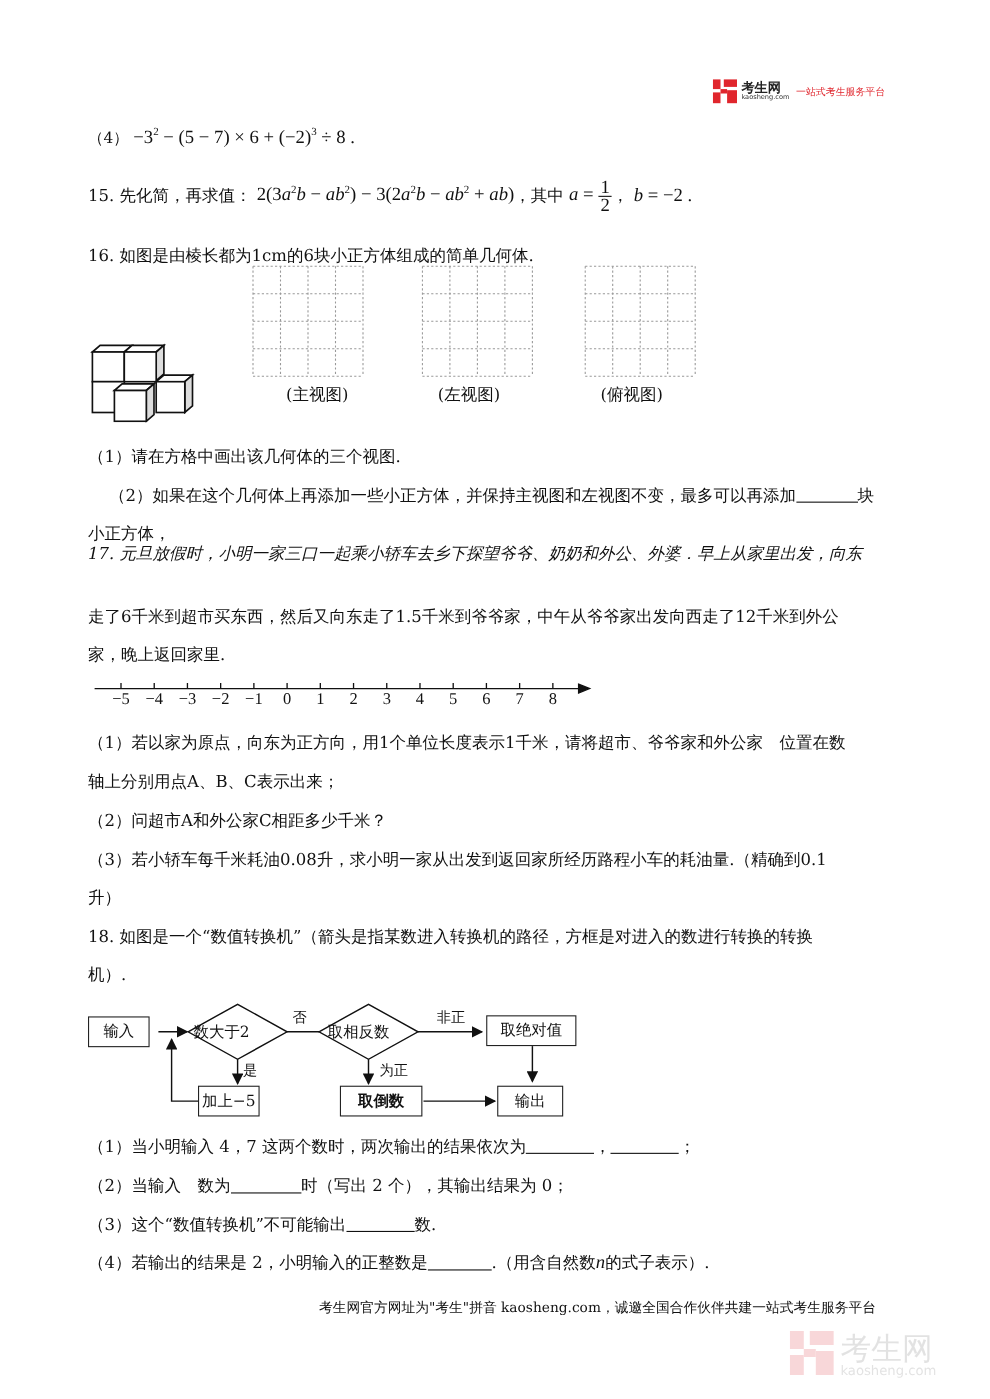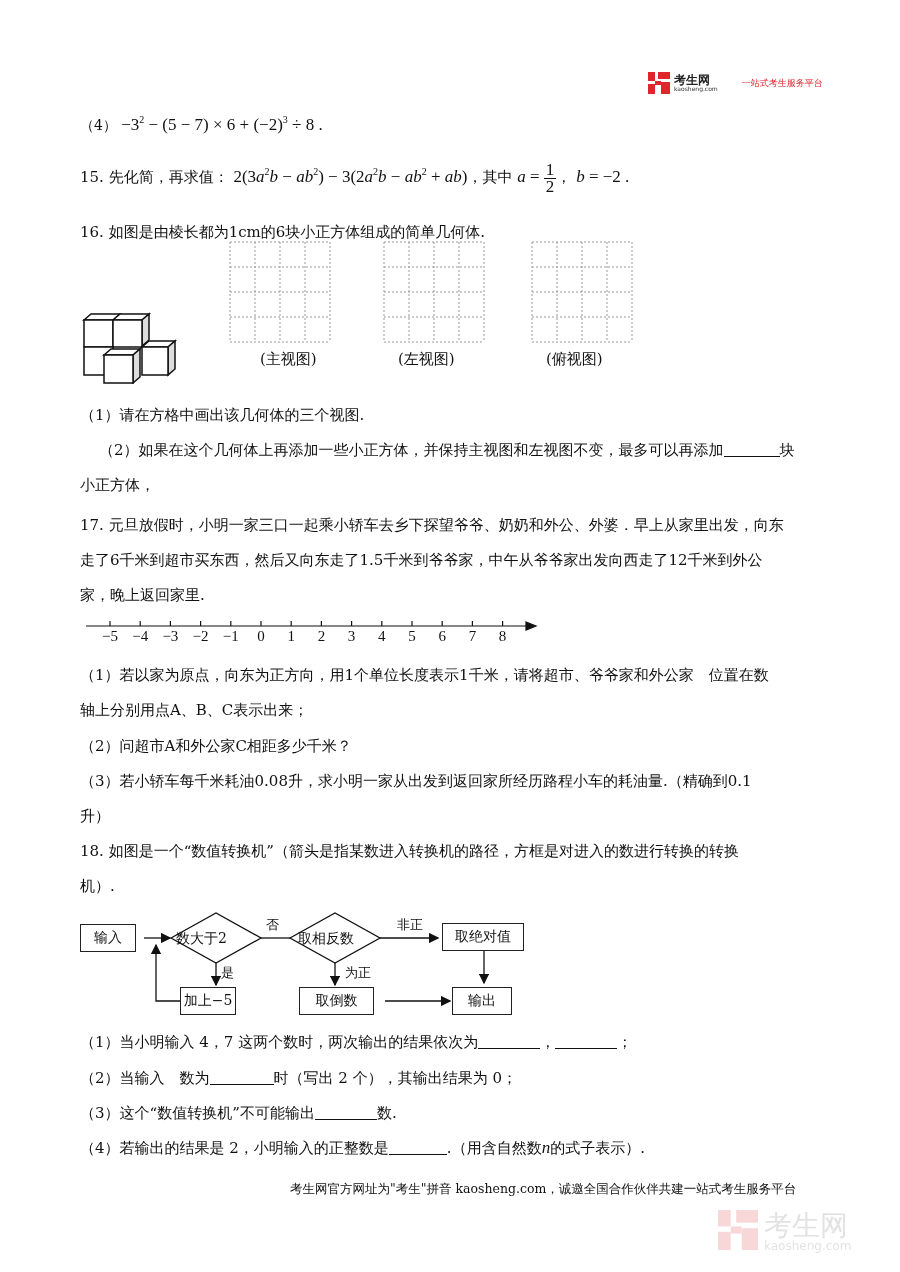--- a/index.html
+++ b/index.html
@@ -9,21 +9,21 @@
   .line { position:absolute; left:80px; font-size:15px; line-height:20px; white-space:nowrap; }
   .math { font-family:"Liberation Serif","DejaVu Serif",serif; font-size:17px; }
   sup { font-size:10px; vertical-align:7px; line-height:0; }
   .blank { display:inline-block; border-bottom:1px solid #111; height:14px; vertical-align:-2px; }
   
   .logo { left:648px; top:72px; height:22px; display:flex; align-items:center; }
   .logo-mark { width:22px; height:22px; position:relative; }
   .logo-text { margin-left:4px; display:flex; flex-direction:column; line-height:1; }
   .logo-cn { font-family:"DejaVu Sans",sans-serif; font-size:12px; font-weight:bold; color:#222; }
   .logo-en { font-family:"DejaVu Sans",sans-serif; font-size:6px; color:#333; }
-  .logo-slogan { margin-left:24px; font-family:"DejaVu Sans",sans-serif; font-size:9px; color:#e0262d; }
+  .logo-slogan { margin-left:6px; font-family:"DejaVu Sans",sans-serif; font-size:9px; color:#e0262d; }
   
   .grid { position:absolute; width:102px; height:102px; }
   .grid-label { position:absolute; font-size:15px; }
   
   .nl-tick-label { position:absolute; font-family:"Liberation Serif",serif; font-size:15px; top:628px; transform:translateX(-50%); }
   
   .fbox { position:absolute; border:1.3px solid #222; background:#fff; font-size:14px;
           display:flex; align-items:center; justify-content:center; box-sizing:border-box; }
   .flabel { position:absolute; font-size:13px; }
   .footer { left:290px; top:1181px; font-size:12.5px; }
@@ -138,21 +138,21 @@
 <div class="grid-label" style="left:260px;top:350px;">(主视图)</div>
 <div class="grid-label" style="left:398px;top:350px;">(左视图)</div>
 <div class="grid-label" style="left:546px;top:350px;">(俯视图)</div>
 
 <div class="line" style="top:405px;">（1）请在方格中画出该几何体的三个视图.</div>
 <div class="line" style="top:440px;margin-left:19px;">
   <span>（2）如果在这个几何体上再添加一些小正方体，并保持主视图和左视图不变，最多可以再添加</span><span class="blank" style="width:56px;"></span><span>块</span>
 </div>
 <div class="line" style="top:475px;">小正方体，</div>
 
-<div class="line" style="top:515px;">
+<div class="line" style="top:493px;font-style:italic;">
   <span>17.</span>
   <span>元旦放假时，小明一家三口一起乘小轿车去乡下探望爷爷、奶奶和外公、外婆．早上从家里出发，向东</span>
 </div>
 <div class="line" style="top:550px;">走了6千米到超市买东西，然后又向东走了1.5千米到爷爷家，中午从爷爷家出发向西走了12千米到外公</div>
 <div class="line" style="top:585px;">家，晚上返回家里.</div>
 
 <svg class="abs" style="left:80px;top:612px;" width="460" height="20">
   <g id="nl-g" stroke="#111" stroke-width="1.2">
       <line x1="6" x2="448" y1="14" y2="14"></line>
       <path d="M446,10 L456,14 L446,18 z" fill="#111"></path>
@@ -222,21 +222,21 @@
 </svg>
 <div class="fbox" style="left:80px;top:924px;width:56px;height:28px;">输入</div>
 <div class="flabel" style="left:176px;top:930px;font-size:14px;">数大于2</div>
 <div class="flabel" style="left:266px;top:916px;">否</div>
 <div class="flabel" style="left:298px;top:930px;font-size:14px;">取相反数</div>
 <div class="flabel" style="left:397px;top:916px;">非正</div>
 <div class="fbox" style="left:442px;top:923px;width:82px;height:28px;">取绝对值</div>
 <div class="flabel" style="left:221px;top:964px;">是</div>
 <div class="flabel" style="left:345px;top:964px;">为正</div>
 <div class="fbox" style="left:180px;top:987px;width:56px;height:28px;">加上−5</div>
-<div class="fbox" style="left:299px;top:987px;width:75px;height:28px;">取倒数</div>
+<div class="fbox" style="left:309px;top:987px;width:75px;height:28px;font-weight:bold;">取倒数</div>
 <div class="fbox" style="left:452px;top:987px;width:60px;height:28px;">输出</div>
 
 <div class="line" style="top:1032px;">
   <span>（1）当小明输入 4，7 这两个数时，两次输出的结果依次为</span><span class="blank" style="width:62px;"></span><span>，</span><span class="blank" style="width:62px;"></span><span>；</span>
 </div>
 <div class="line" style="top:1068px;">
   <span>（2）当输入　数为</span><span class="blank" style="width:64px;"></span><span>时（写出 2 个），其输出结果为 0；</span>
 </div>
 <div class="line" style="top:1103px;">
   <span>（3）这个“数值转换机”不可能输出</span><span class="blank" style="width:62px;"></span><span>数.</span>

